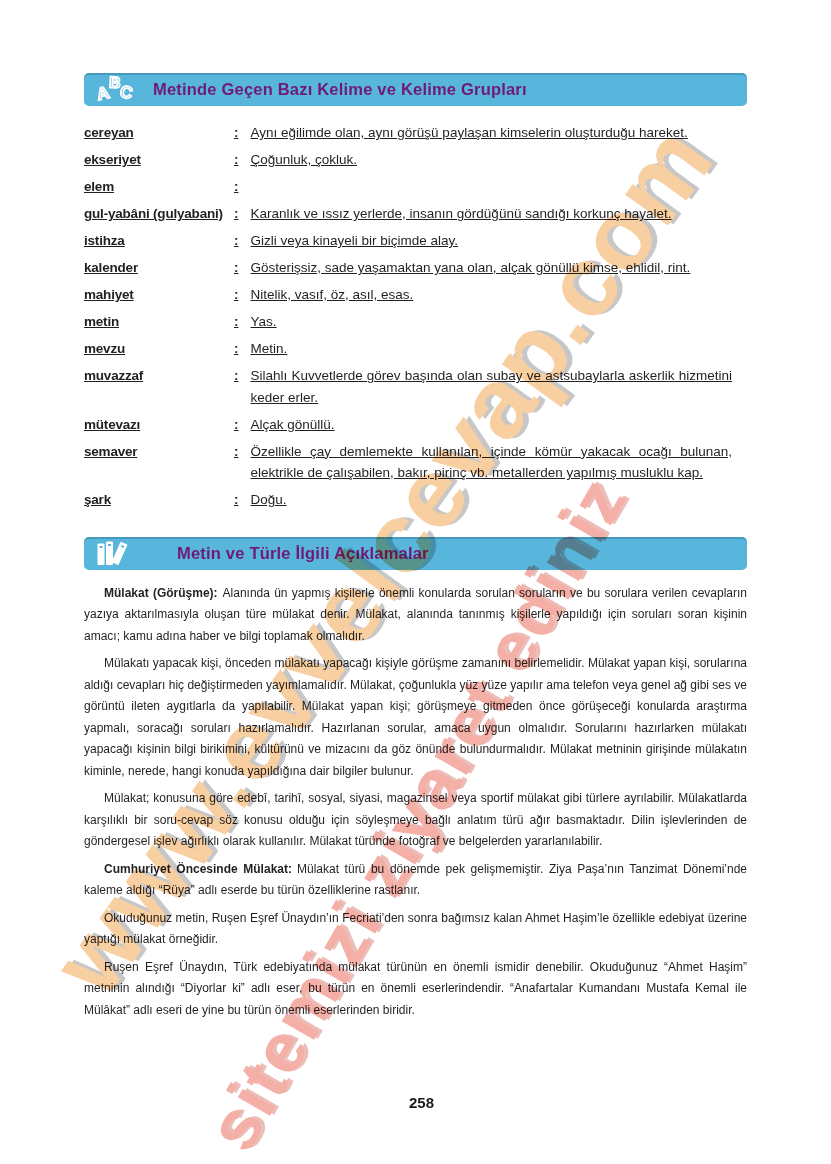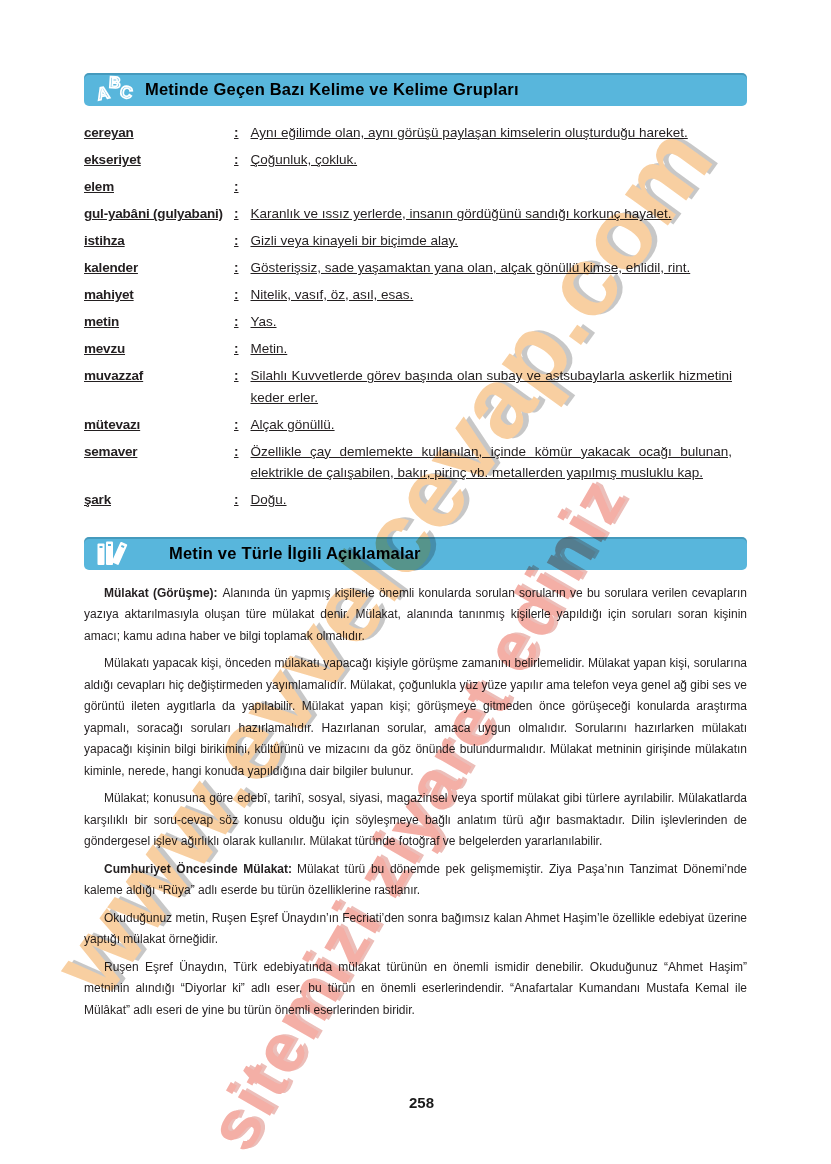--- a/index.html
+++ b/index.html
@@ -9,21 +9,21 @@
   }
   .content{position:absolute;left:84px;top:73px;width:663px;}
 
   
   .banner{
     display:flex;align-items:center;gap:11px;height:33px;padding:0 12px;
     background:#58b6dc;border-radius:5px;
     box-shadow:inset 0 2px 0 rgba(10,70,95,.25);
   }
   .banner-title{
-    margin:0;font-size:16.5px;font-weight:bold;color:#000000;letter-spacing:.2px;
+    margin:8px;font-size:16.5px;font-weight:bold;color:#701a75;letter-spacing:.2px;
   }
   .banner2{margin-top:26px;gap:41px;}
 
   
   .abc-icon{position:relative;width:38px;height:28px;flex:none;}
   .abc-icon i{
     position:absolute;font-style:normal;font-weight:900;line-height:1;
     color:transparent;-webkit-text-stroke:1.7px #ffffff;
   }
   .abc-icon .la{left:1px;top:9px;font-size:17px;transform:rotate(-12deg);}

